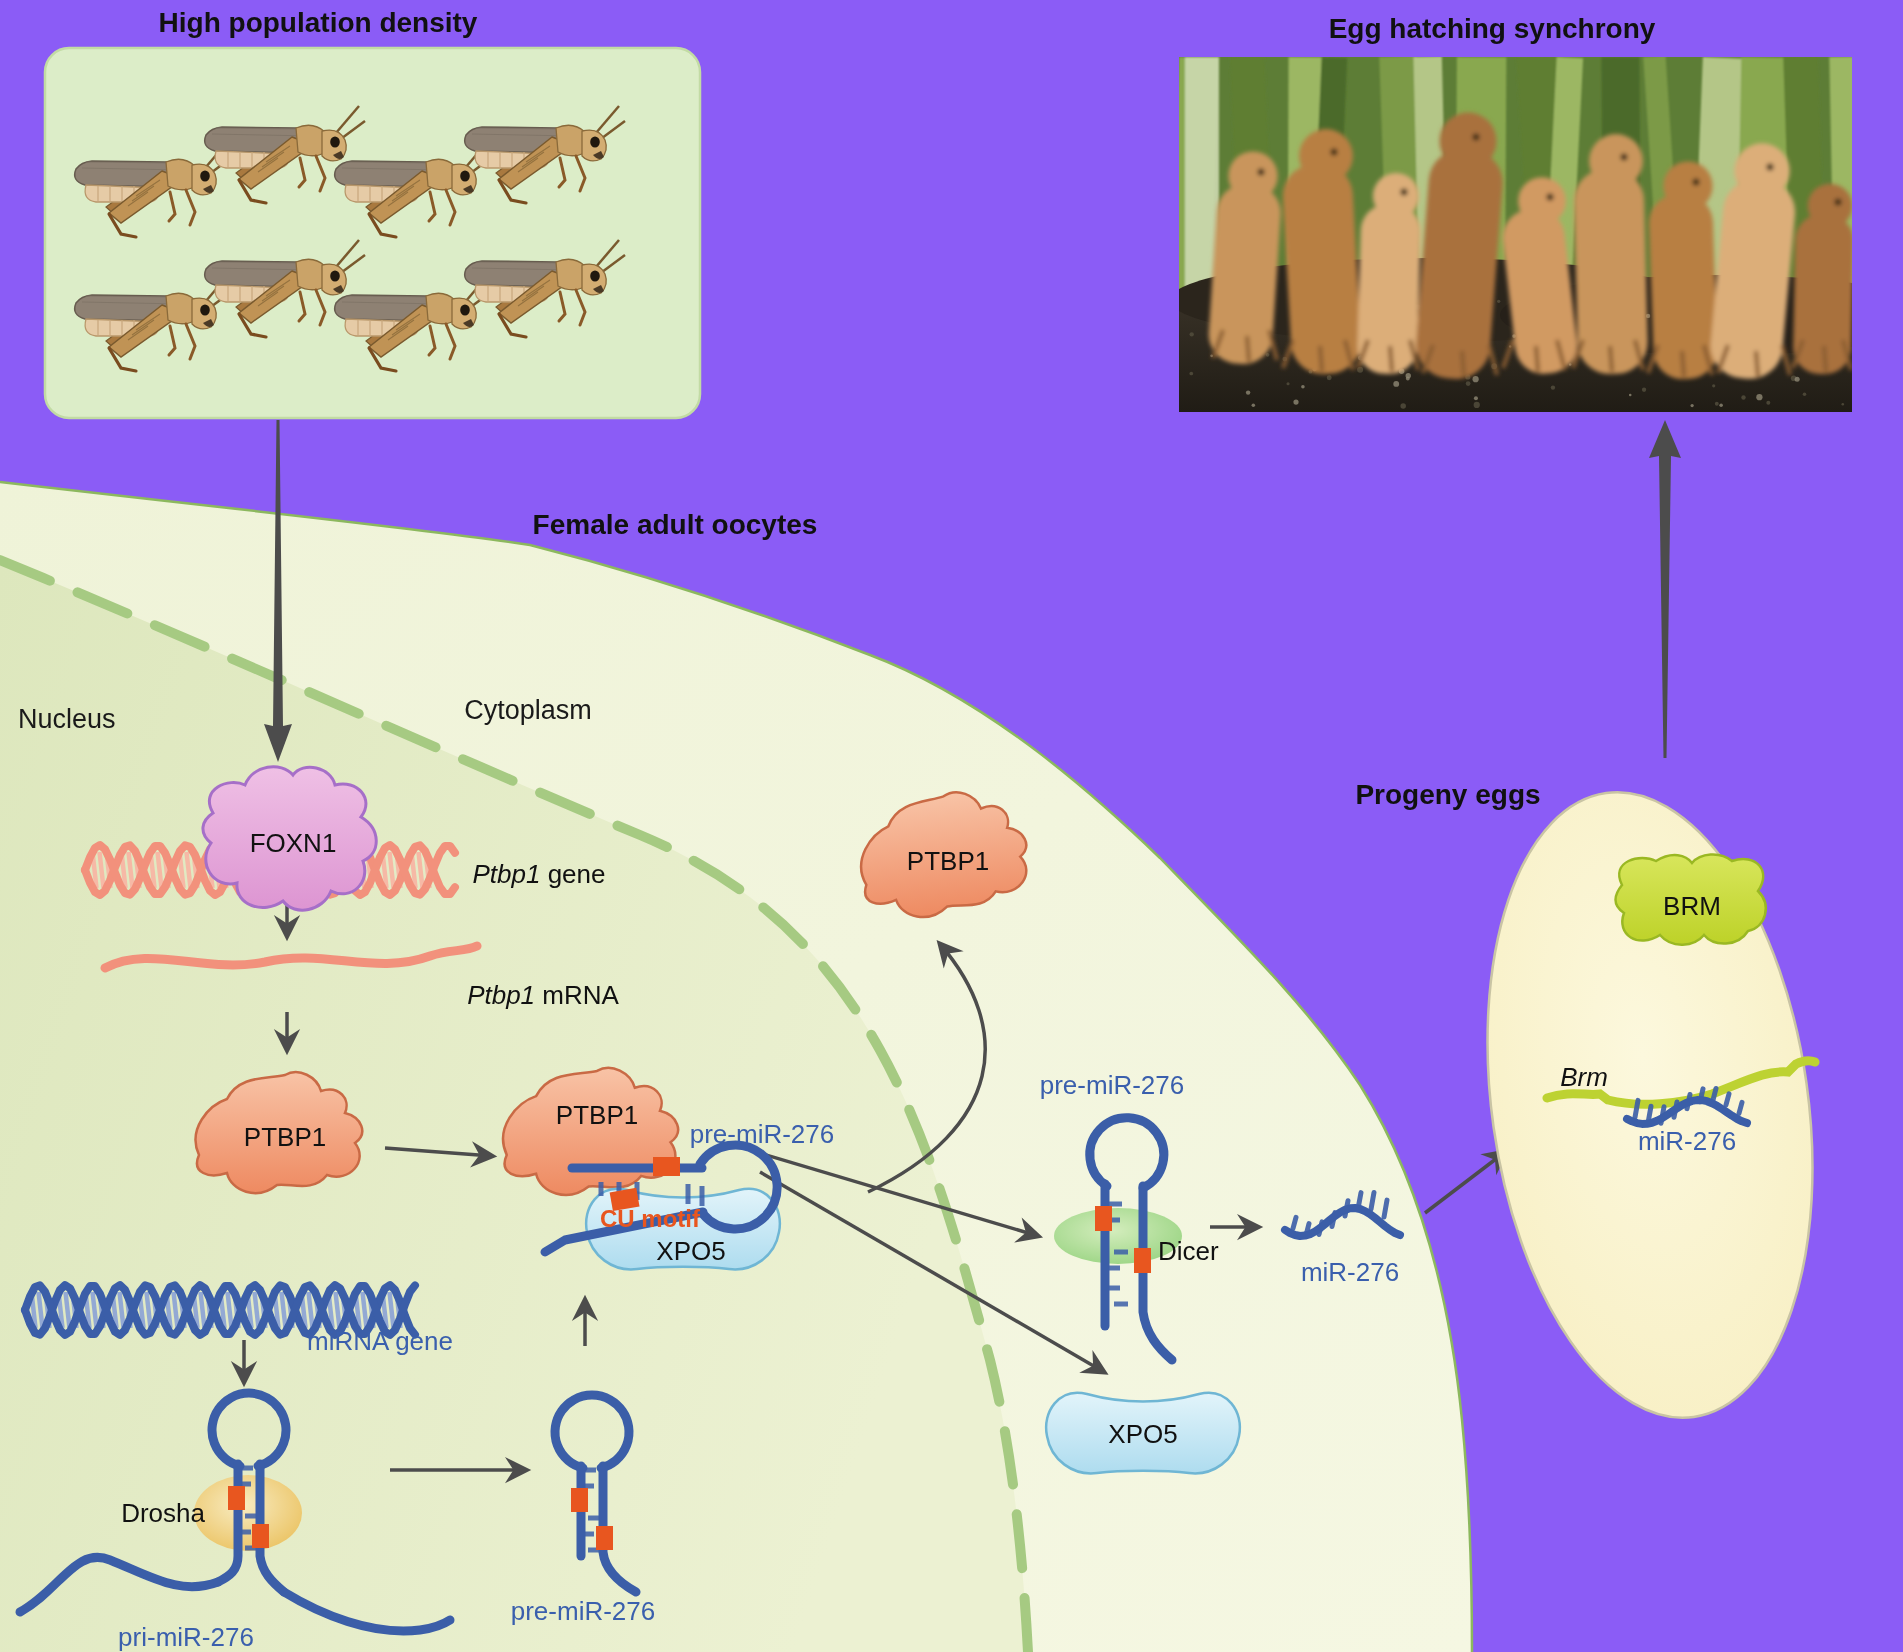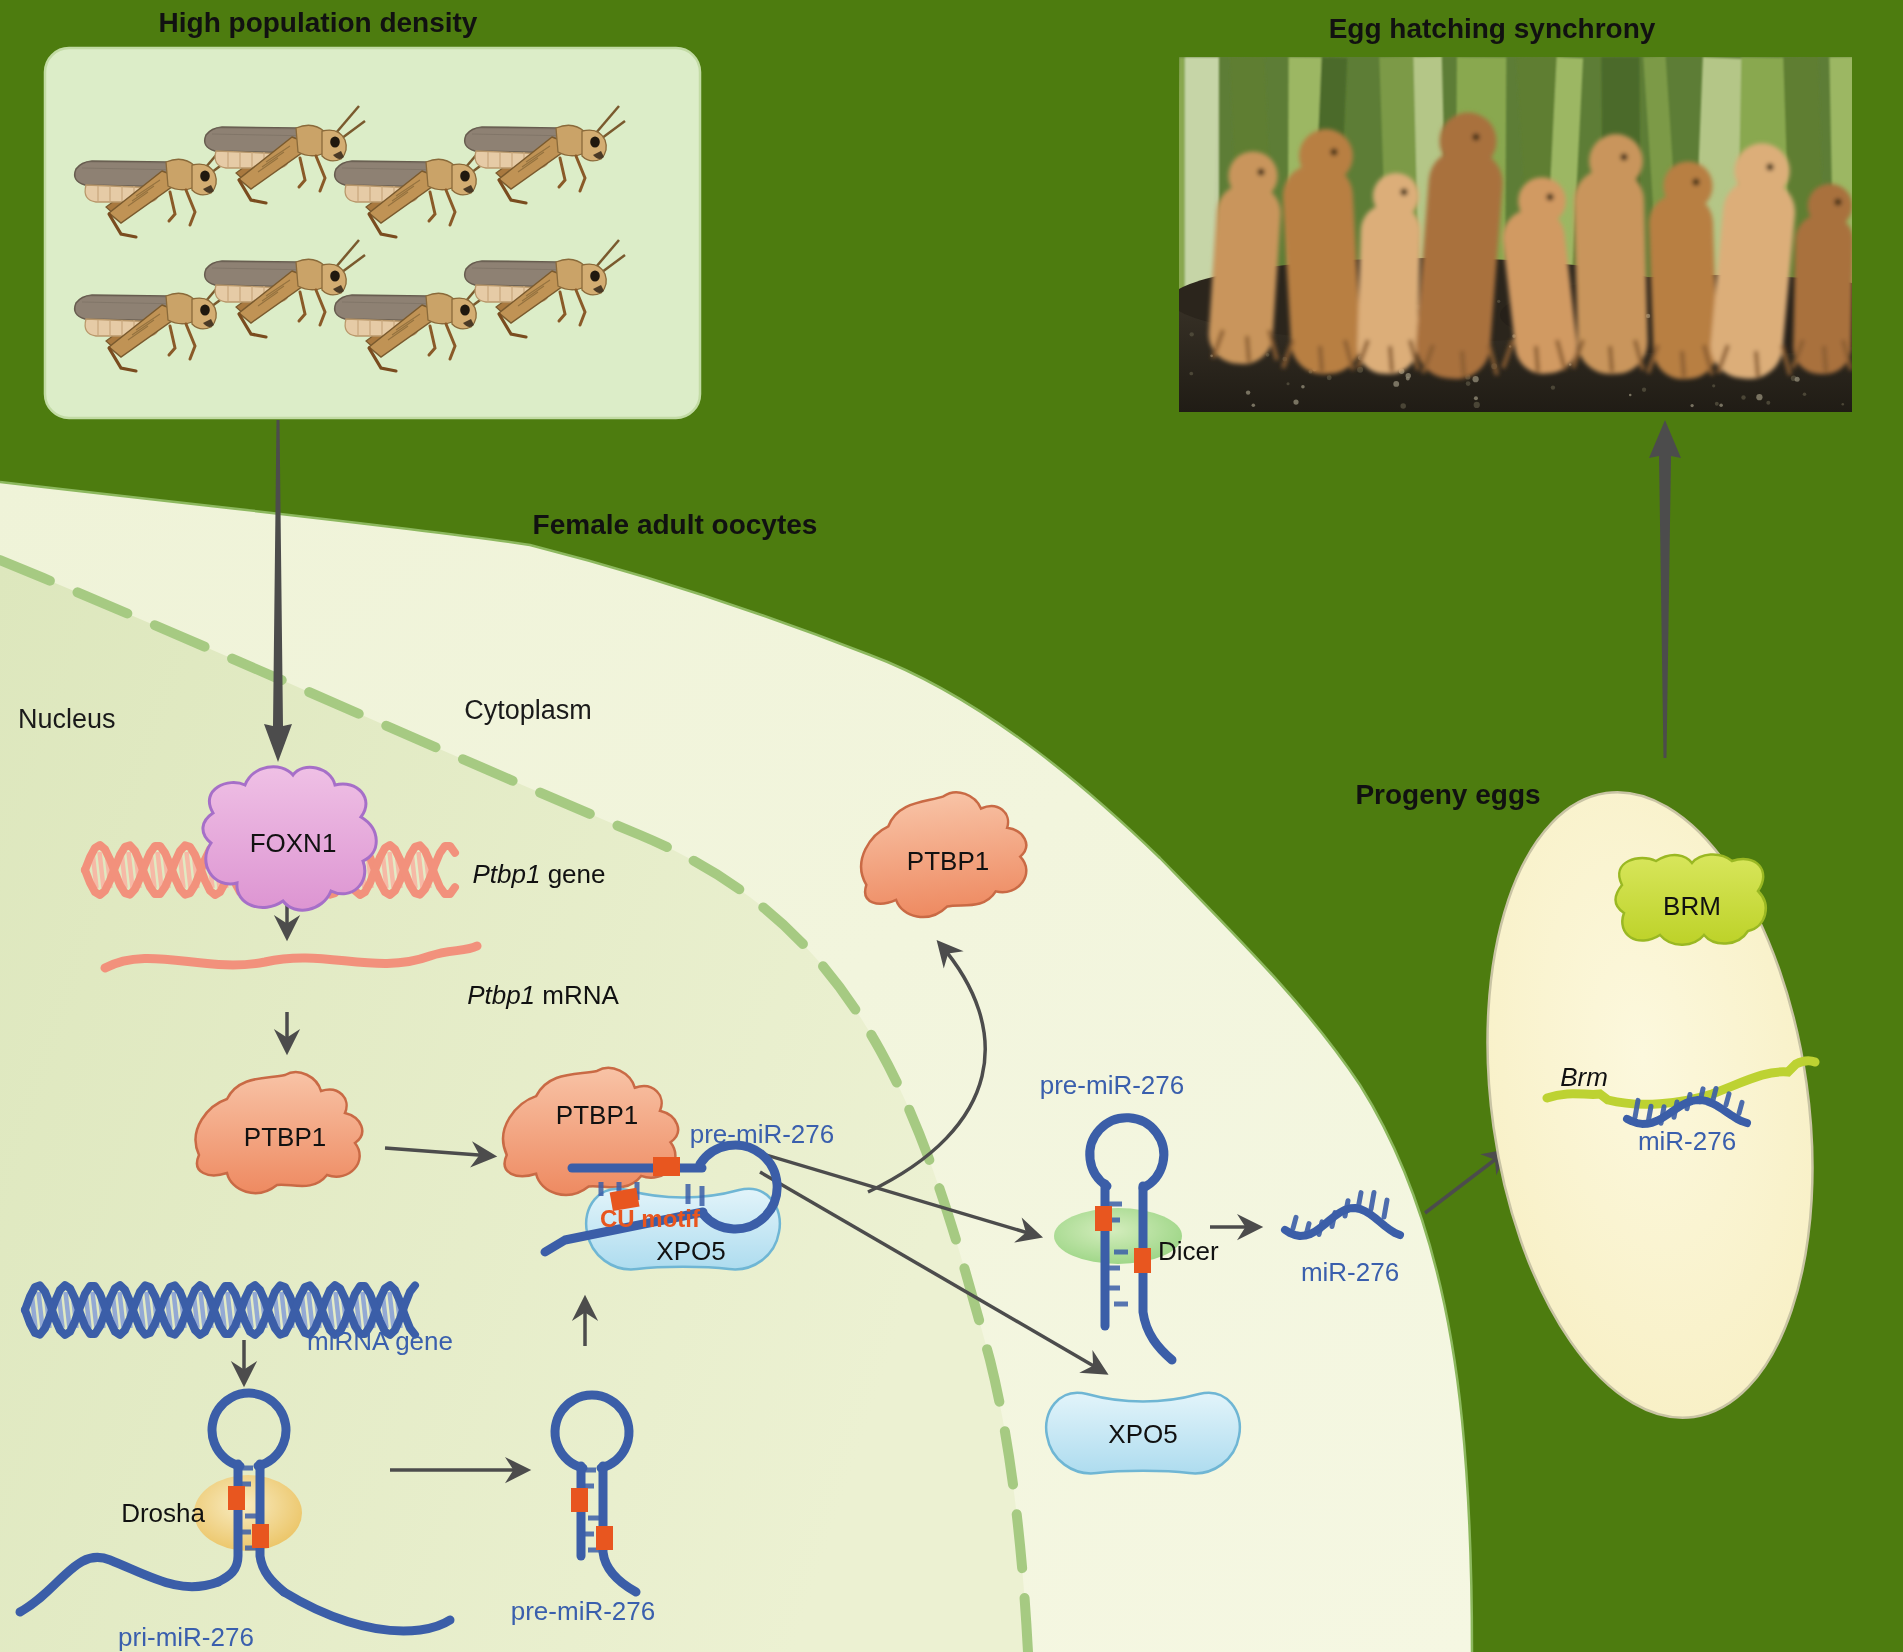--- a/index.html
+++ b/index.html
@@ -1,16 +1,16 @@
 <!DOCTYPE html>
 <html><head>
 <meta charset="utf-8">
 <style>
   html,body{margin:0;padding:0;background:#ffffff;}
-  #stage{position:relative;width:1903px;height:1652px;background:#4d7c0f;overflow:hidden;
+  #stage{position:relative;width:1903px;height:1652px;background:#8b5cf6;overflow:hidden;
          font-family:"Liberation Sans",sans-serif;text-decoration:underline;}
   svg{display:block}
   text{font-family:"Liberation Sans",sans-serif;}
   .title{font-size:28px;font-weight:bold;fill:#111;}
   .compartment{font-size:27px;fill:#1a1a1a;}
   .mol{font-size:26px;fill:#111;}
   .blue{fill:#3a5fad;}
   .motif{font-size:24px;font-weight:bold;fill:#e8561f;}
   .ital{font-style:italic;}
 </style>

